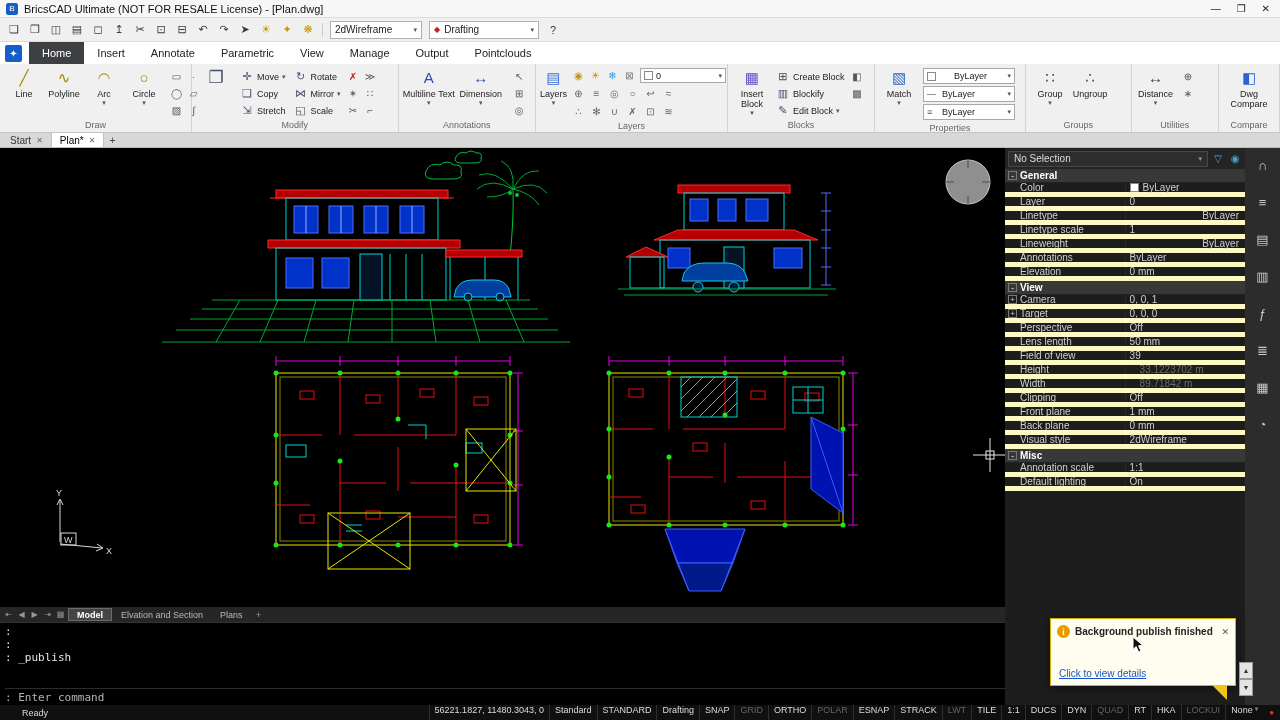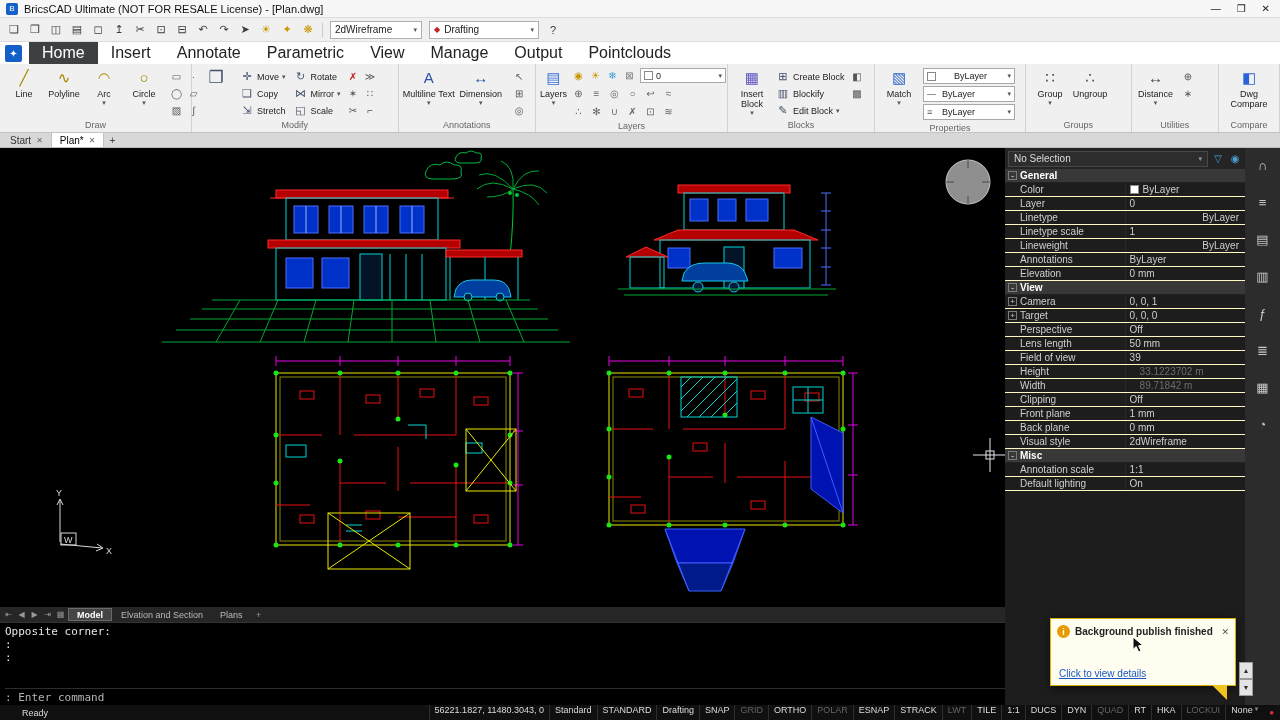--- a/index.html
+++ b/index.html
@@ -17,21 +17,21 @@
   .qat{height:24px;background:#f0f0f0;border-bottom:1px solid #dcdcdc;display:flex;align-items:center;gap:1px;padding:0 4px;}
   .qat-icon{width:20px;height:19px;display:flex;align-items:center;justify-content:center;font-size:11px;color:#3a3a3a;}
   .qat-sep{width:1px;height:14px;background:#ccc;margin:0 3px;}
   .qat-select{display:flex;align-items:center;border:1px solid #b0b0b0;background:#fff;height:18px;padding:0 4px;gap:4px;font-size:10px;color:#222;margin:0 3px;}
   .qat-select .sel-caret{margin-left:auto;font-size:7px;color:#555;}
   .ws-icon{color:#c22525;font-size:8px;}
 
   
   .ribbon-tabbar{height:22px;background:#fff;display:flex;align-items:center;padding-left:3px;}
   .logo{width:17px;height:17px;background:#1560c8;border-radius:2px;color:#fff;display:flex;align-items:center;justify-content:center;font-size:10px;margin:0 7px 0 2px;}
-  .rtab{padding:4px 13px;font-size:16px;color:#222;height:22px;display:flex;align-items:center;}
+  .rtab{padding:4px 13px;font-size:11px;color:#222;height:22px;display:flex;align-items:center;}
   .rtab.active{background:#3d3f42;color:#fff;}
 
   
   .ribbon{height:69px;background:#f0f0f0;border-bottom:1px solid #c4c4c4;display:flex;}
   .panel{display:flex;flex-direction:column;border-right:1px solid #d2d2d2;padding:2px 4px 0;}
   .panel-body{flex:1;display:flex;gap:4px;align-items:flex-start;}
   .panel-label{height:13px;font-size:9px;color:#666;text-align:center;line-height:12px;}
   .bigbtn{width:40px;display:flex;flex-direction:column;align-items:center;cursor:default;}
   .bigbtn.wide{width:52px;}
   .bicon{height:23px;font-size:15px;display:flex;align-items:center;justify-content:center;color:#444;}
@@ -80,21 +80,21 @@
   .cmd-lines{flex:1;}
   .cmd-line{height:13px;line-height:13px;white-space:pre;}
   .cmd-prompt{height:17px;border-top:1px solid #2c2c2c;color:#b5b5b5;display:flex;align-items:center;}
 
   
   .props{width:240px;background:#1d1d1d;color:#cfcfcf;font-size:10px;display:flex;flex-direction:column;}
   .props-head{height:21px;display:flex;align-items:center;padding:2px 3px;gap:3px;background:#242424;}
   .props-select{flex:1;height:16px;background:#2d2d2d;border:1px solid #484848;display:flex;align-items:center;padding:0 5px;color:#ddd;}
   .props-select .sel-caret{margin-left:auto;font-size:7px;color:#999;}
   .ph-icon{width:14px;text-align:center;color:#4aa3d8;font-size:10px;}
-  .prow{height:14px;display:flex;align-items:center;border-bottom:1px solid #fef9c3;background:#1d1d1d;}
+  .prow{height:14px;display:flex;align-items:center;border-bottom:5px solid #fef9c3;background:#1d1d1d;}
   .prow.section{background:#383838;color:#fff;font-weight:bold;border-bottom:1px solid #222;}
   .toggle{width:9px;height:9px;border:1px solid #7a7a7a;font-size:8px;line-height:7px;text-align:center;margin:0 3px;color:#ccc;flex:none;}
   .toggle:empty{visibility:hidden;}
   .plabel{width:44%;overflow:hidden;white-space:nowrap;border-right:1px solid #2a2a2a;height:100%;display:flex;align-items:center;}
   .prow.section .plabel{border-right:none;}
   .pvalue{flex:1;display:flex;align-items:center;gap:4px;padding-left:4px;overflow:hidden;white-space:nowrap;}
   .prow.right .pvalue{justify-content:flex-end;padding-right:6px;}
   .prow.dim .pvalue{color:#6d6d6d;margin-left:10px;}
 
   
@@ -874,26 +874,26 @@
             <span class="ltab">Elvation and Section</span>
 
             <span class="ltab">Plans</span>
           </span>
         <span class="ltab-add">+</span>
       </div>
 
       <div class="cmd">
         <div class="cmd-lines">
 
-            <div class="cmd-line">Opposite corner:</div>
 
             <div class="cmd-line">:</div>
 
             <div class="cmd-line">:</div>
 
+            <div class="cmd-line">: _publish</div>
           </div>
         <div class="cmd-prompt">: Enter command</div>
       </div>
     </div>
 
     <div class="props">
       <div class="props-head">
         <span class="props-select">
           <span>No Selection</span>
           <span class="sel-caret">▾</span>

